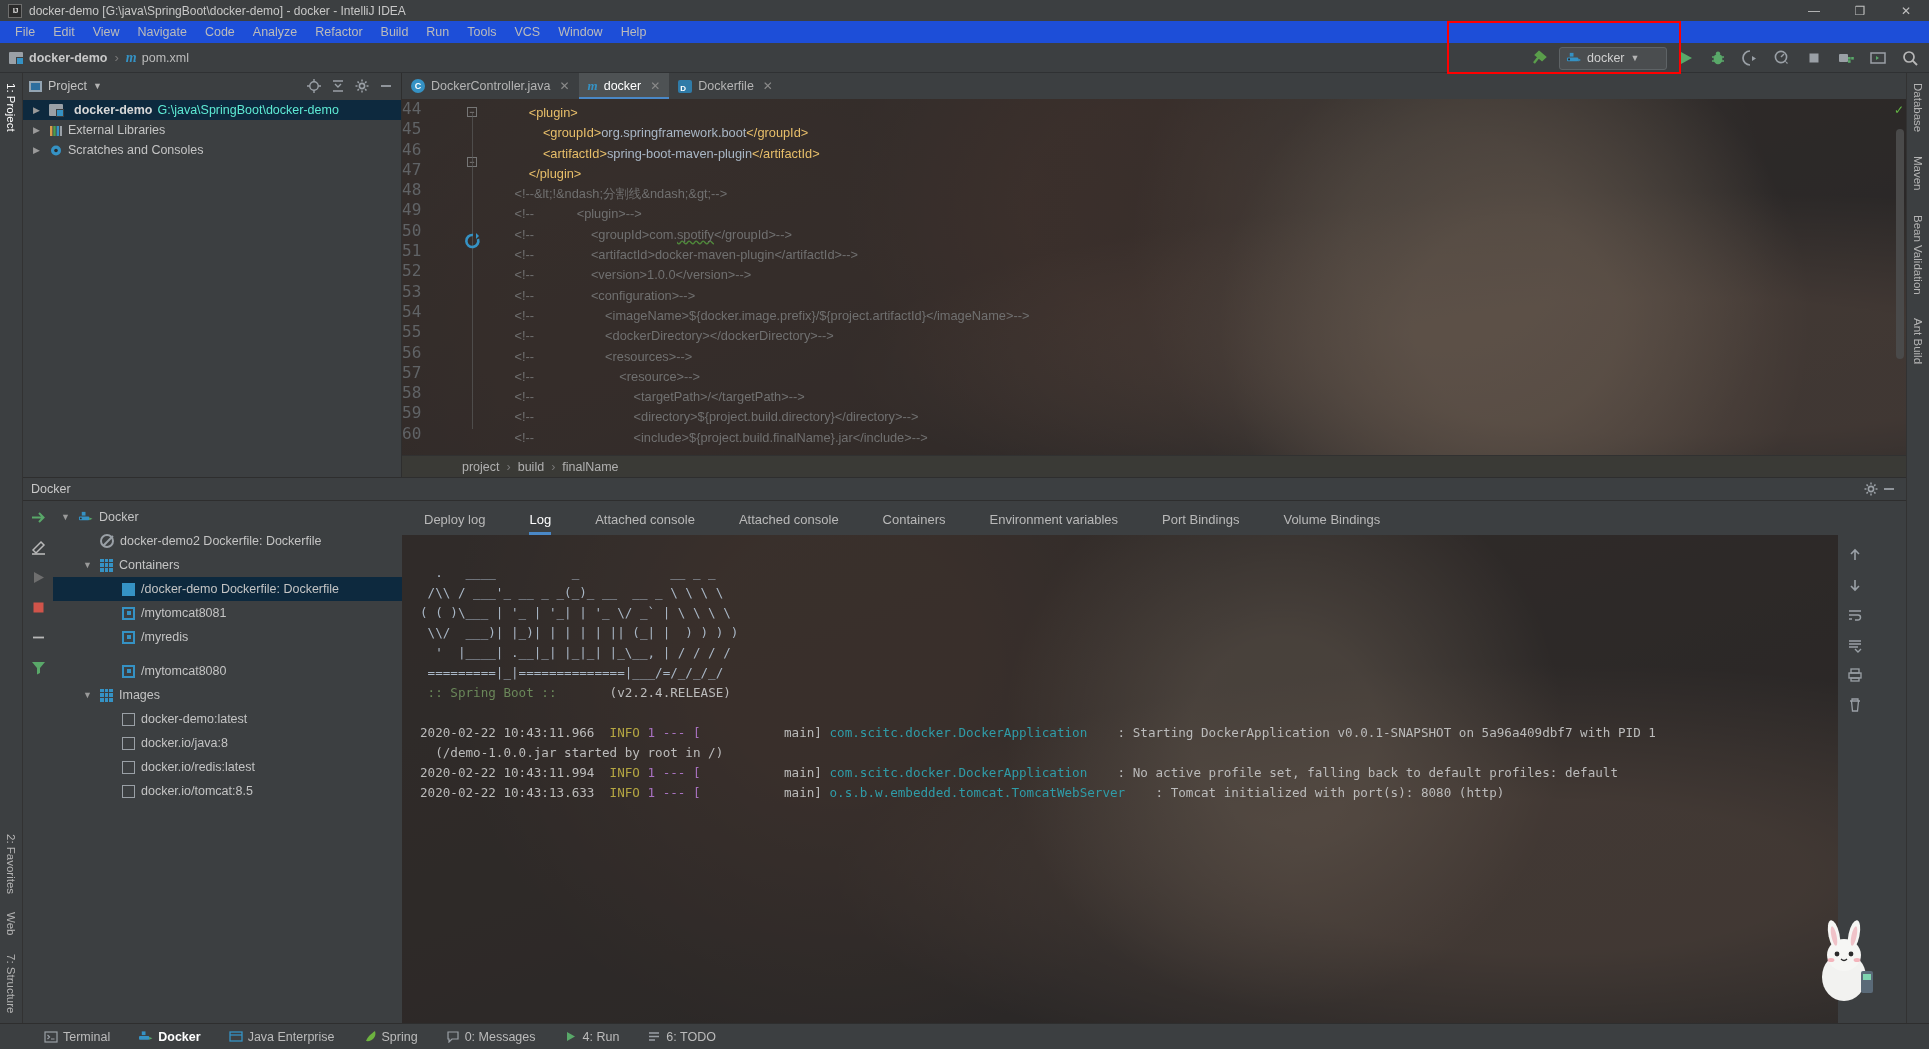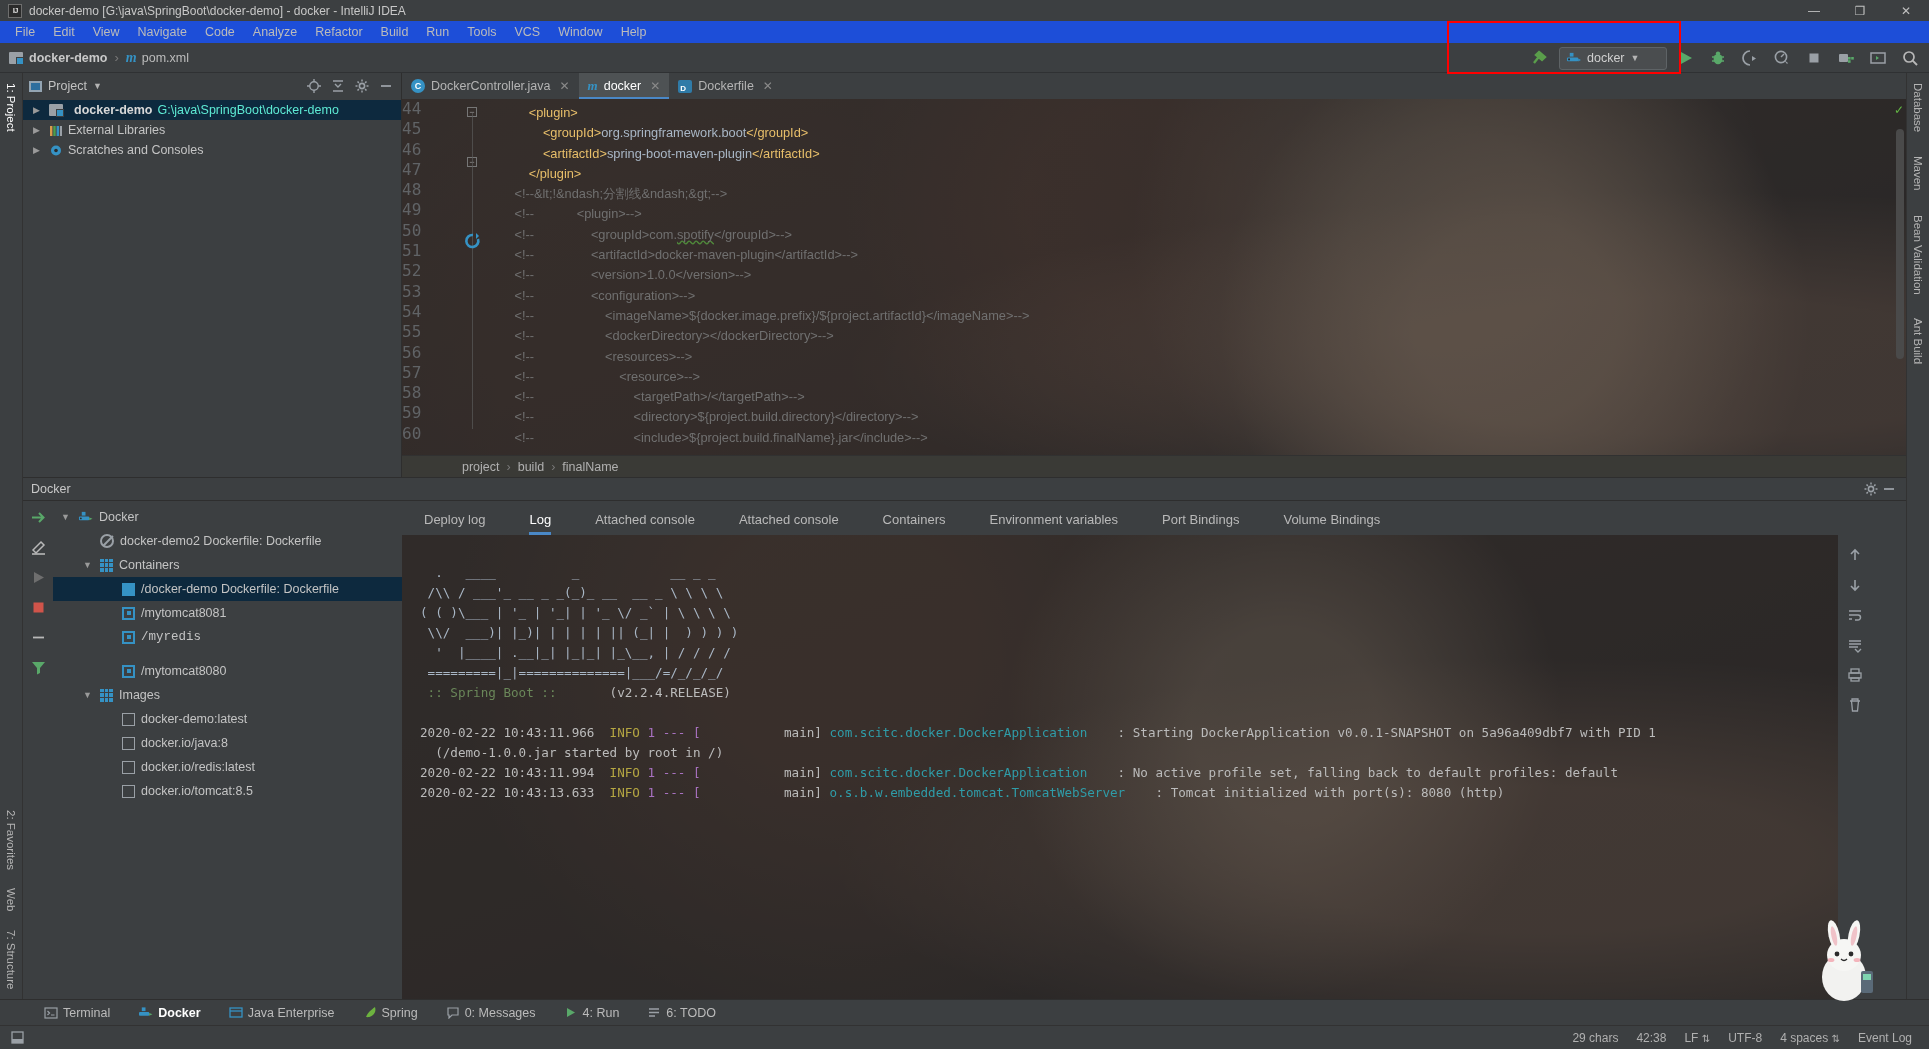--- a/index.html
+++ b/index.html
@@ -566,21 +566,21 @@
                 <span class="sq-blue"></span>
                 <span class="dk-label">/docker-demo Dockerfile: Dockerfile</span>
               </div>
               <div class="dk-row" style="padding-left: 52px;">
                 <span class="tri"></span>
                 <span class="sq-ring">
                   <i></i>
                 </span>
                 <span class="dk-label">/mytomcat8081</span>
               </div>
-              <div class="dk-row" style="padding-left: 52px; font-family: Liberation Mono, monospace;">
+              <div class="dk-row" style="padding-left: 52px;">
                 <span class="tri"></span>
                 <span class="sq-ring">
                   <i></i>
                 </span>
                 <span class="dk-label">/myredis</span>
               </div>
               <div class="dk-row" style="padding-left: 52px; margin-top: 10px;">
                 <span class="tri"></span>
                 <span class="sq-ring">
                   <i></i>
@@ -760,28 +760,13 @@
       <div class="btab">
         <span>
           <svg width="14" height="13" viewBox="0 0 14 13">
             <path d="M2 3h10M2 6.5h10M2 10h6" stroke="#9aa0a6" stroke-width="1.3"></path>
           </svg>
         </span>
         <span>6: TODO</span>
       </div>
     </div>
 
-  <div class="statusbar">
-    <span class="hico">
-      <svg width="15" height="15" viewBox="0 0 15 15">
-          <rect x="2" y="2" width="11" height="11" stroke="#9aa0a6" stroke-width="1.3" fill="none"></rect>
-          <rect x="2" y="9" width="11" height="4" fill="#9aa0a6"></rect>
-        </svg>
-    </span>
-    <span class="spacer"></span>
-    <span class="st-item">29 chars</span>
-    <span class="st-item">42:38</span>
-    <span class="st-item"><span>LF</span> <span style="font-size:10px;">⇅</span></span>
-    <span class="st-item">UTF-8</span>
-    <span class="st-item"><span>4 spaces</span> <span style="font-size:10px;">⇅</span></span>
-    <span class="st-item">Event Log</span>
-  </div>
 </div>
 
 </body></html>

